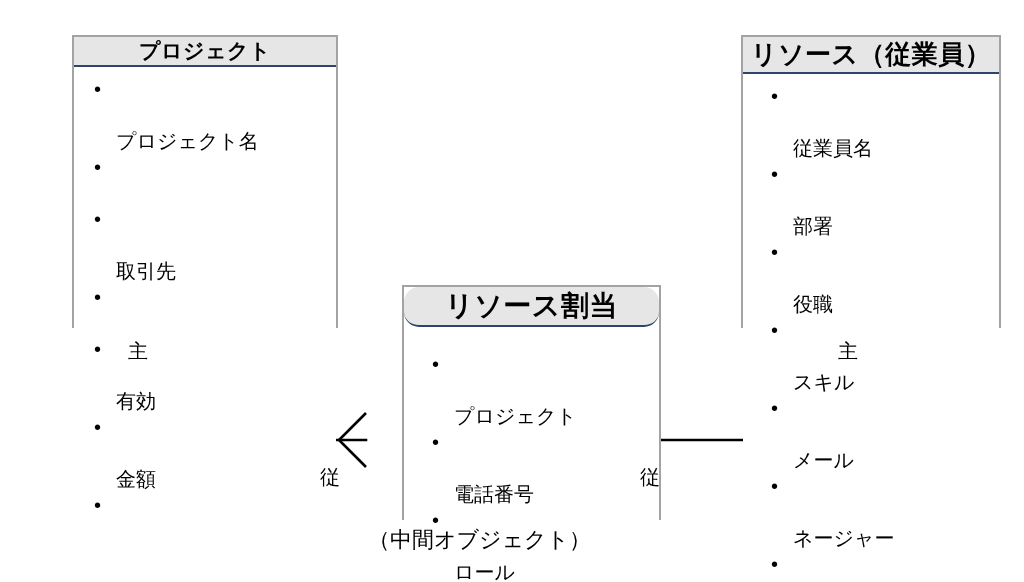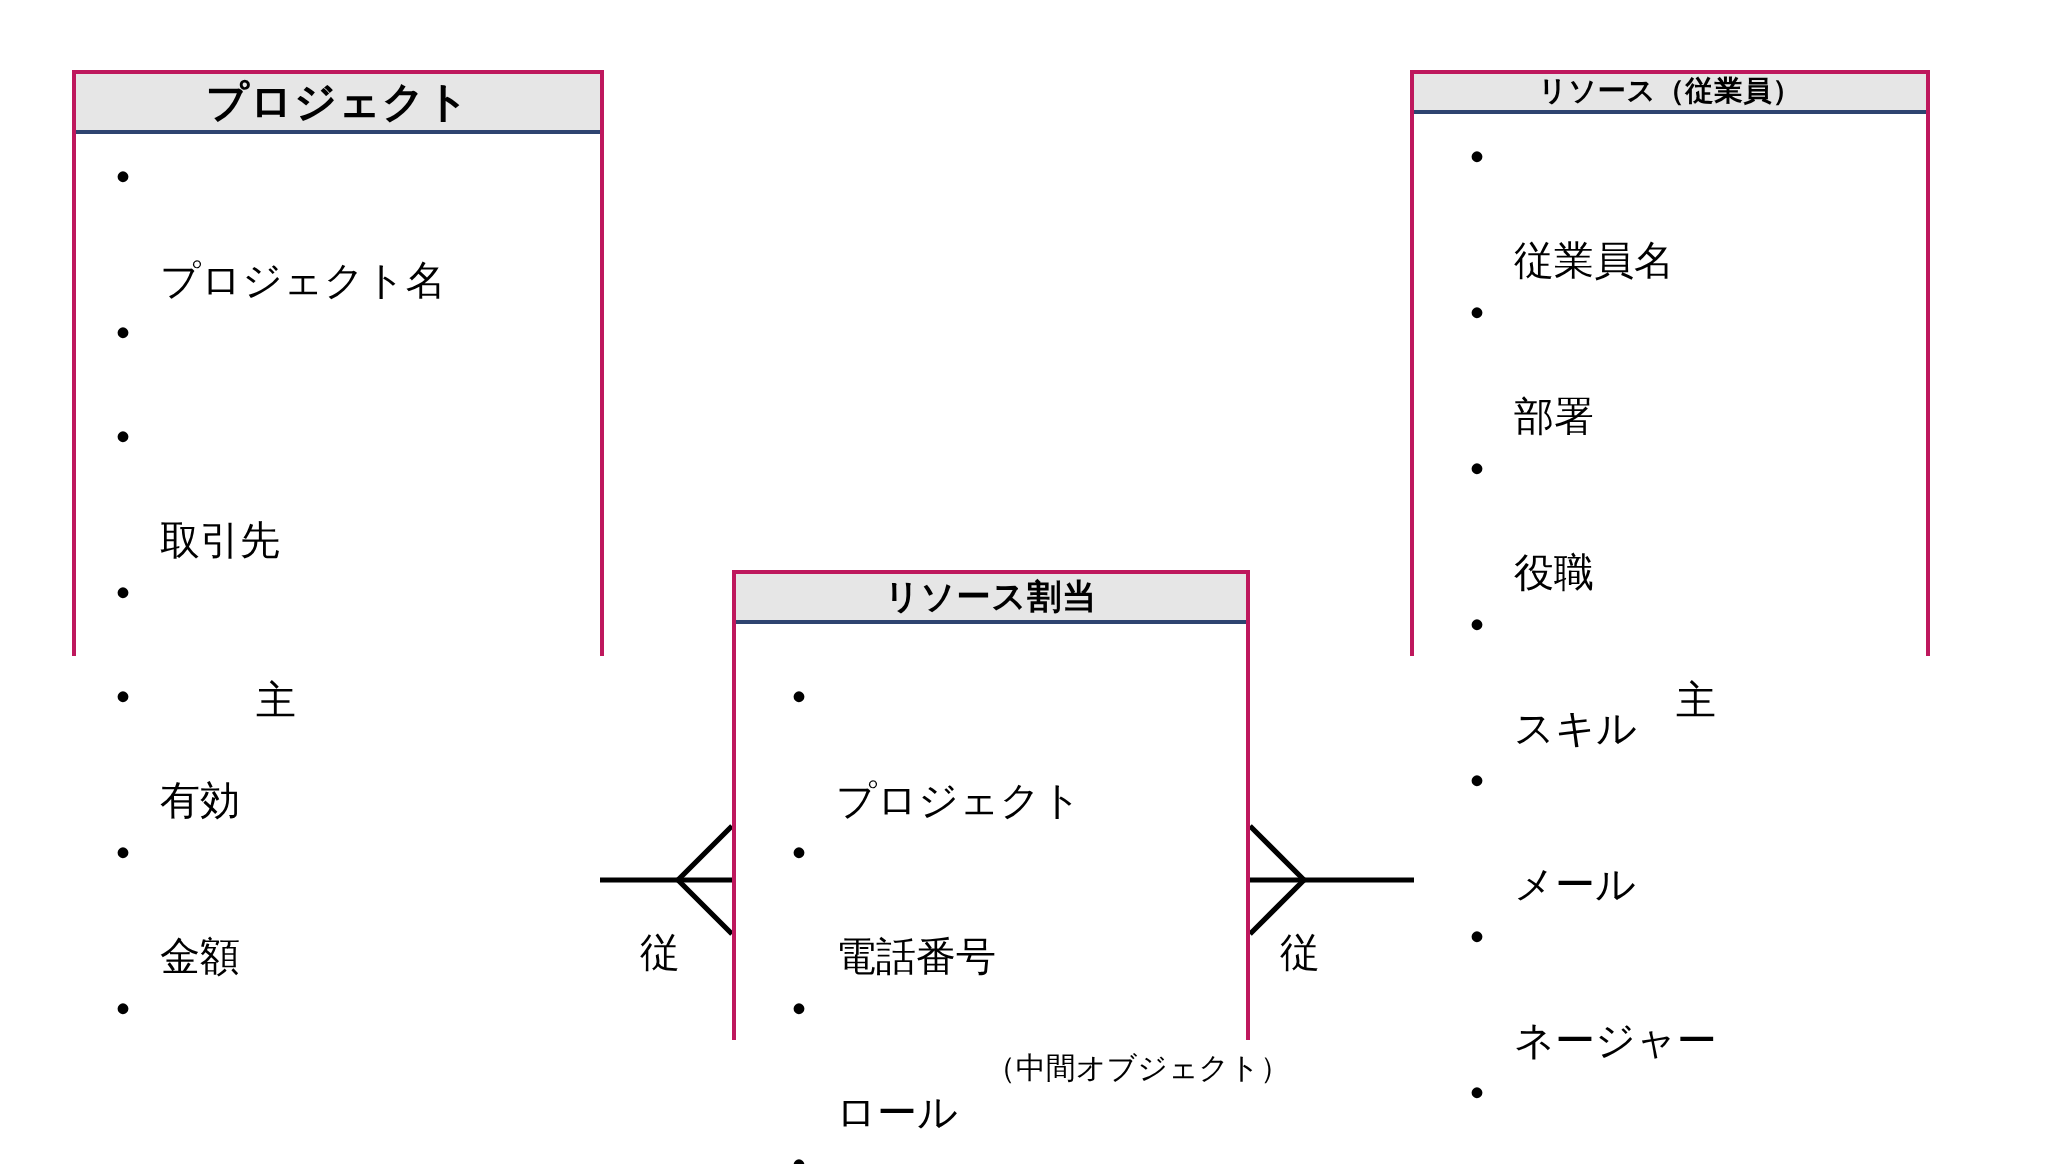--- a/index.html
+++ b/index.html
@@ -27,24 +27,25 @@
     top: 0;
     width: 1024px;
     height: 582px;
     pointer-events: none;
   }
 
   
   .entity {
     position: absolute;
     box-sizing: border-box;
-    border: 2px solid #be185d;
+    border: 2px solid #a3a3a3;
     background: #ffffff;
     display: flex;
     flex-direction: column;
+    margin-left: 36px;
   }
   .entity-header {
     box-sizing: border-box;
     background: #e6e6e6;
     border-bottom: 2px solid #2e4470;
     text-align: center;
     font-weight: bold;
     letter-spacing: 0.5px;
     display: flex;
     align-items: center;
@@ -93,55 +94,56 @@
 
   
   #box-resource {
     left: 705px;
     top: 35px;
     width: 260px;
     height: 293px;
   }
   #box-resource .entity-header {
     height: 45px;
-    font-size: 14px;
+    font-size: 26px;
   }
   #box-resource .entity-body {
     padding: 9px 6px 0 16px;
   }
   #box-resource .attr-item {
     font-size: 20px;
   }
 
   
   #box-assignment {
     left: 366px;
     top: 285px;
     width: 259px;
     height: 235px;
   }
   #box-assignment .entity-header {
     height: 44px;
-    font-size: 17px;
+    font-size: 28px;
+    border-radius: 15px;
   }
   #box-assignment .entity-body {
     padding: 24px 6px 0 16px;
   }
   #box-assignment .attr-item {
     font-size: 20px;
   }
 
   
   #junction-caption {
     position: absolute;
-    left: 386px;
+    left: 368px;
     top: 525px;
     width: 259px;
-    text-align: right;
-    font-size: 15px;
+    text-align: left;
+    font-size: 22px;
   }
 
   
   .card-label {
     position: absolute;
     font-size: 20px;
     line-height: 1;
     white-space: nowrap;
   }
   #label-project-main   { left: 128px; top: 341px; }

